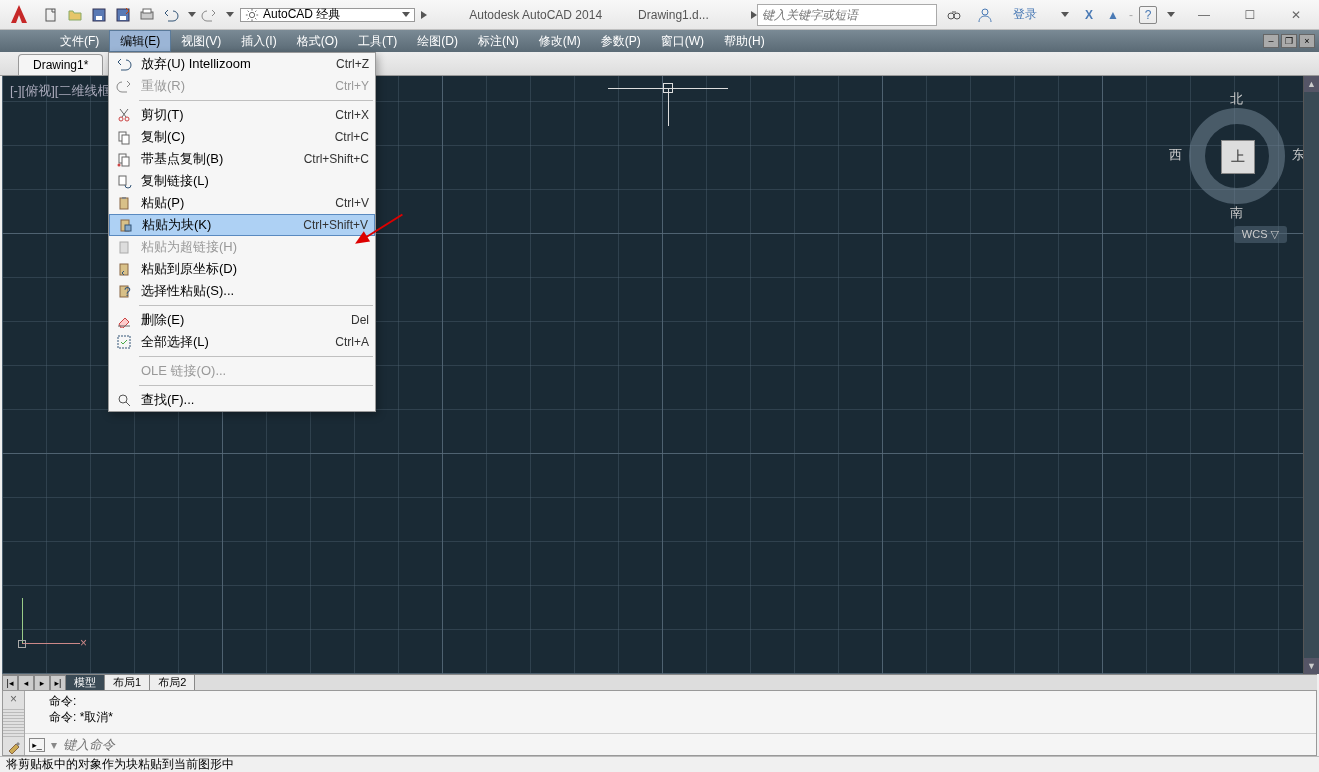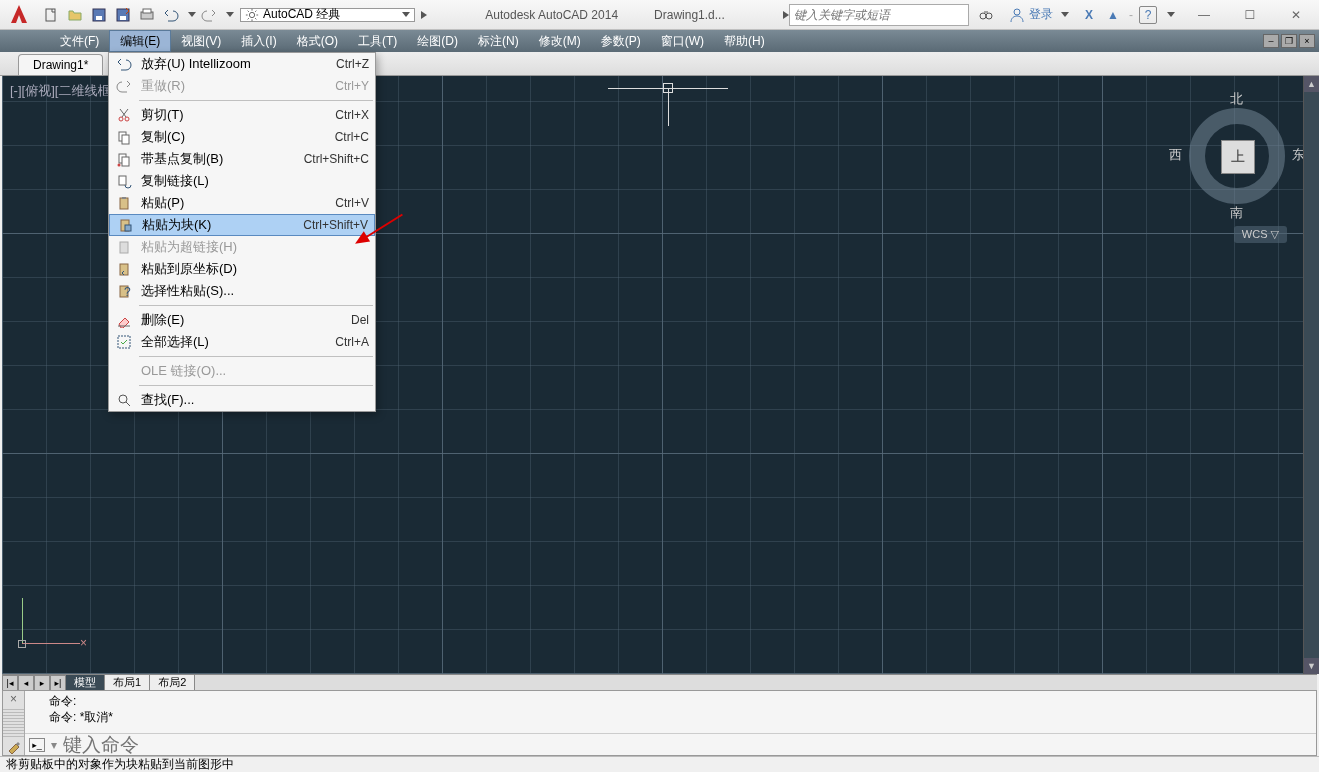--- a/index.html
+++ b/index.html
@@ -11,21 +11,21 @@
 .qat { display: flex; align-items: center; gap: 2px; padding: 0 2px; }
 .qat-btn { width: 22px; height: 22px; display: flex; align-items: center; justify-content: center; cursor: pointer; border-radius: 2px; }
 .workspace-dd { margin-left: 4px; height: 14px; background: #fff; border: 1px solid #999; display: flex; align-items: center; padding: 0 4px; width: 175px; }
 .workspace-dd .gear { width: 14px; height: 14px; margin-right: 4px; }
 .title-center { flex: 1; text-align: center; color: #555; font-size: 13px; display: flex; justify-content: center; gap: 36px; }
 .search-box { width: 180px; height: 22px; border: 1px solid #aaa; background: #fff; display: flex; align-items: center; padding: 0 4px; }
 .search-box input { border: none; outline: none; width: 100%; font-style: italic; color: #888; font-size: 12px; }
 .title-right { display: flex; align-items: center; gap: 6px; padding: 0 6px; }
 .win-controls { display: flex; gap: 0; margin-left: auto; }
 .win-btn { width: 46px; height: 30px; display: flex; align-items: center; justify-content: center; color: #666; cursor: pointer; }
-.login-btn { display:flex; align-items:center; gap:4px; padding:0 6px; height:22px; cursor:pointer; color:#4a7ab5;}
+.login-btn { display:flex; align-items:center; gap:20px; padding:0 6px; height:22px; cursor:pointer; color:#4a7ab5;}
 .x-icon, .a-icon { color:#4a7ab5; font-weight:bold; padding:0 4px; cursor:pointer;}
 .help-icon { width:18px; height:18px; border:1px solid #888; border-radius:2px; display:flex; align-items:center; justify-content:center; color:#4a7ab5; cursor:pointer;}
 
 .menubar { height: 22px; background: linear-gradient(#7a8a95,#5a6a75); display: flex; align-items: stretch; padding-left: 50px; position: relative; }
 .menubar .menu-item { padding: 0 10px; color: #fff; display: flex; align-items: center; cursor: pointer; white-space: nowrap; }
 .menubar .menu-item.active { background: #9bb5d6; color: #000; border: 1px solid #5a7a9a; }
 .mdi-controls { margin-left: auto; display: flex; align-items: center; gap: 2px; padding-right: 4px; }
 .mdi-btn { width: 16px; height: 14px; background: #aaa; border: 1px solid #666; font-size: 9px; display: flex; align-items: center; justify-content: center; cursor: pointer; }
 
 .doc-tabs { height: 24px; background: linear-gradient(#eee,#ddd); display: flex; align-items: flex-end; padding-left: 18px; border-bottom: 1px solid #999; }
@@ -69,21 +69,21 @@
 
 .cmd-area { position:absolute; bottom:16px; left:2px; right:2px; height:66px; background:#f5f5f5; border:1px solid #999; display:flex;}
 .cmd-left { width:22px; background:#e0e0e0; border-right:1px solid #aaa; display:flex; flex-direction:column; }
 .cmd-handle { flex:1; background:repeating-linear-gradient(0deg,#bbb 0 1px,transparent 1px 3px);}
 .cmd-close { height:16px; display:flex; align-items:center; justify-content:center; color:#666; cursor:pointer;}
 .cmd-tool { height:18px; display:flex; align-items:center; justify-content:center; cursor:pointer;}
 .cmd-body { flex:1; display:flex; flex-direction:column;}
 .cmd-history { flex:1; padding:2px 24px; font-family:SimSun,monospace; font-size:13px; line-height:16px; overflow:hidden;}
 .cmd-input-row { height:22px; border-top:1px solid #ccc; display:flex; align-items:center; padding:0 4px; gap:6px;}
 .cmd-prompt { width:16px; height:14px; border:1px solid #888; display:flex; align-items:center; justify-content:center; font-size:9px;}
-.cmd-input { flex:1; border:none; outline:none; color:#737373; background:transparent; font-size:19px;}
+.cmd-input { flex:1; border:none; outline:none; font-style:italic; color:#737373; background:transparent; font-size:13px;}
 
 .statusbar { position:absolute; bottom:0; left:0; right:0; height:16px; background:#f0f0f0; border-top:1px solid #bbb; padding:0 6px; font-size:12px; display:flex; align-items:center;}
 
 .dropdown { position:absolute; top:52px; left:108px; width:268px; background:#f6f6f6; border:1px solid #9a9a9a; box-shadow:2px 3px 8px rgba(0,0,0,.3); z-index:100;}
 .dd-row { height:22px; display:flex; align-items:center; padding:0 6px 0 4px; cursor:pointer; }
 .dd-row.highlighted { background:#aed1f4; border:1px solid #5a8ac0; height:22px; box-sizing:border-box;}
 .dd-row.disabled { color:#999; cursor:default; }
 .dd-icon { width:22px; height:18px; display:flex; align-items:center; justify-content:center; margin-right:6px;}
 .dd-label { flex:1; font-size:13px; white-space:nowrap;}
 .dd-shortcut { color:#333; font-size:12px; }

